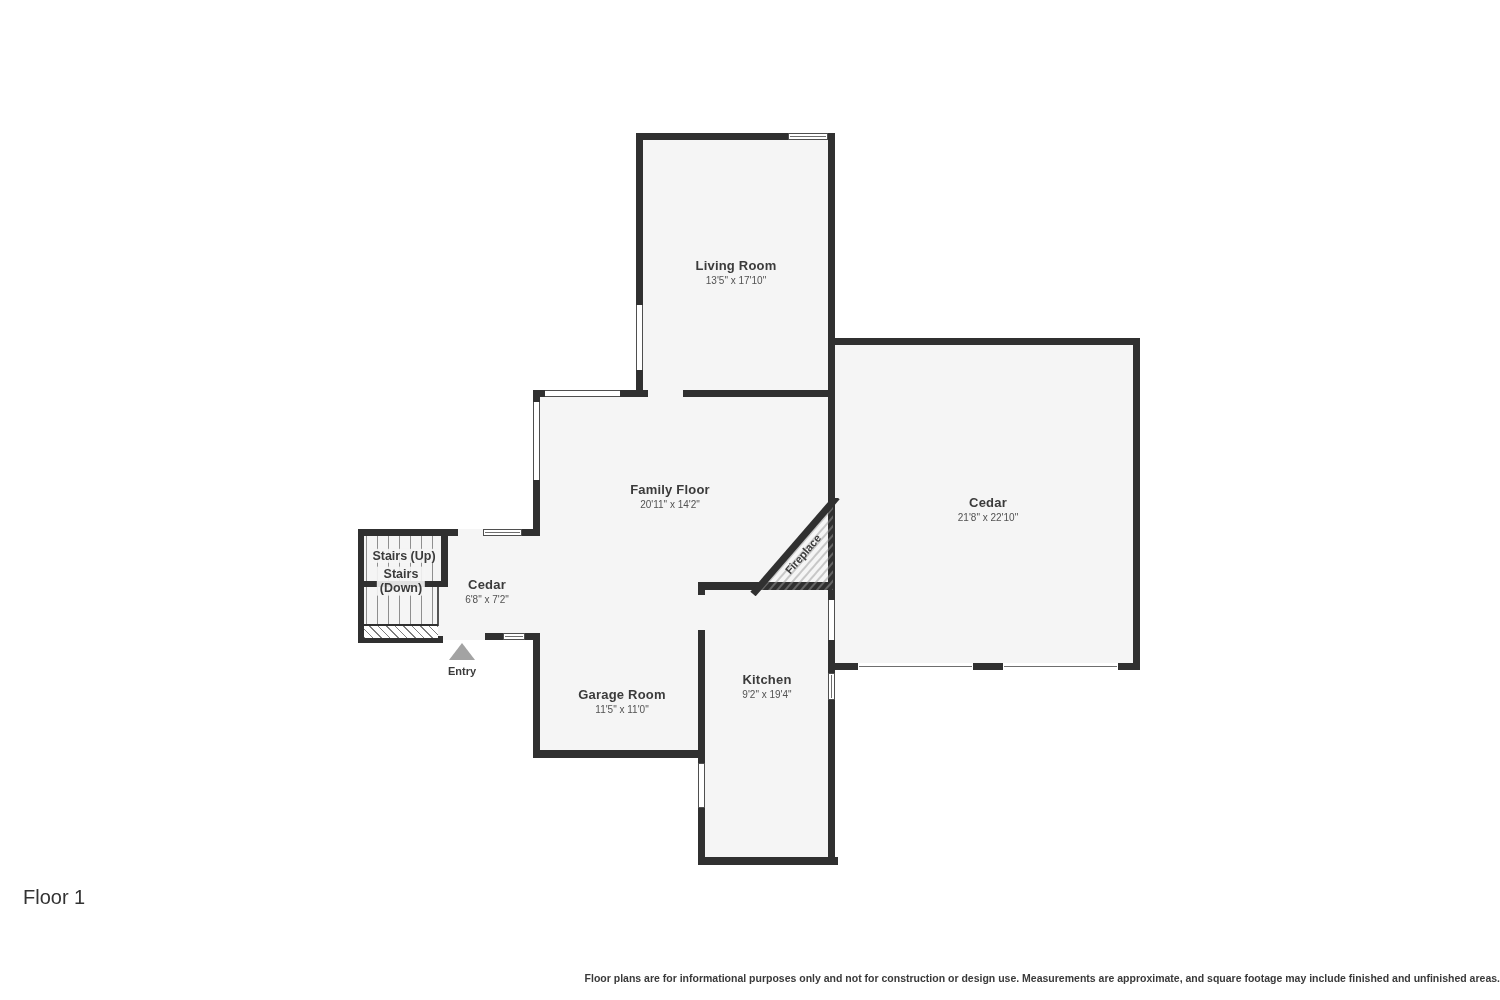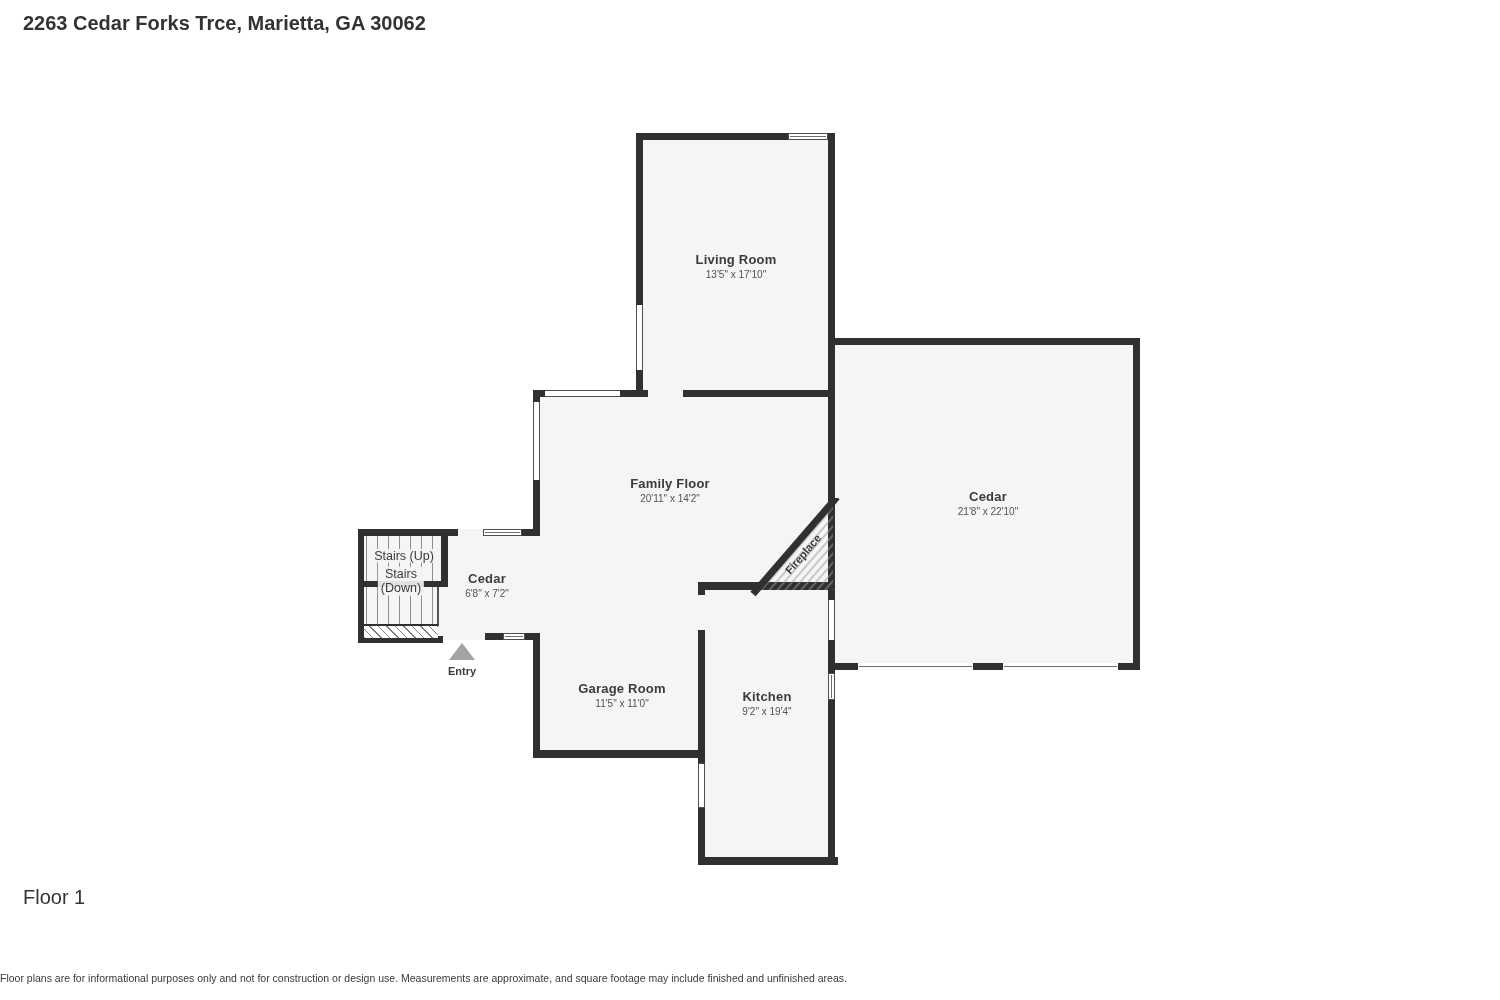--- a/index.html
+++ b/index.html
@@ -16,41 +16,40 @@
   .gap{position:absolute; background:var(--floor);}
   .win{position:absolute; background:#fff; box-sizing:border-box;}
   .wb-full{border:1px solid var(--winb);}
   .wb-tb{border-top:1px solid var(--winb); border-bottom:1px solid var(--winb);}
   .wb-lr{border-left:1px solid var(--winb); border-right:1px solid var(--winb);}
   .cl-h::after{content:""; position:absolute; left:1px; right:1px; top:50%; height:1px; margin-top:-1px; background:#6e6e6e;}
   .cl-v::after{content:""; position:absolute; top:1px; bottom:1px; left:50%; width:1px; margin-left:-1px; background:#6e6e6e;}
   .treads{position:absolute; background-image:repeating-linear-gradient(to right,#8f8f8f 0 1px,transparent 1px 11px);}
   .hatchstrip{position:absolute; background:#fff; border-top:2px solid var(--wall);
     background-image:repeating-linear-gradient(45deg,#7d7d7d 0 1px,transparent 1px 6px);}
-  .room-label{position:absolute; transform:translate(-50%,-50%); text-align:center; color:var(--text); white-space:nowrap; z-index:30;}
+  .room-label{position:absolute; transform:translate(-50%,-50%); text-align:center; color:var(--text); white-space:nowrap; z-index:30;margin-top:6px;}
   .rname{font-size:13px; font-weight:700; letter-spacing:.2px;}
   .rdims{font-size:10px; font-weight:400; color:var(--dim); margin-top:2px;}
   .slabel{position:absolute; transform:translate(-50%,-50%); text-align:center; color:var(--text);
-    font-size:12.5px; font-weight:400; white-space:nowrap; z-index:30;
+    font-size:12.5px; font-weight:700; white-space:nowrap; z-index:30;
     background:rgba(245,245,245,.9); padding:0 3px; line-height:1.15;}
   .tri{position:absolute; width:0; height:0; border-left:13px solid transparent;
     border-right:13px solid transparent; border-bottom:17px solid var(--arrow);}
   .entry-label{position:absolute; transform:translate(-50%,-50%); font-size:11px; font-weight:700; color:var(--text); z-index:30;}
   #title{position:absolute; left:23px; top:12px; font-size:20px; font-weight:700; color:#333;}
   #floor-label{position:absolute; left:23px; top:886px; font-size:20px; font-weight:400; color:#333;}
-  #disclaimer{position:absolute; left:0; top:972px; width:100%; text-align:left;
-    font-size:10.5px; font-weight:400; color:#3a3a3a;}
+  #disclaimer{position:absolute; left:0; top:972px; width:100%; text-align:right;
+    font-size:10.5px; font-weight:700; color:#3a3a3a;}
   svg text{font-family:"Liberation Sans", sans-serif;}
 </style>
 </head>
 <body>
 
 <div id="canvas">
 
-  <div id="title">2263 Cedar Forks Trce, Marietta, GA 30062</div>
 
   <div class="f" style="left:643px;top:140px;width:185px;height:250px;"></div>
   <div class="f" style="left:540px;top:397px;width:288px;height:185px;"></div>
   <div class="f" style="left:540px;top:582px;width:158px;height:168px;"></div>
   <div class="f" style="left:705px;top:590px;width:123px;height:267px;"></div>
   <div class="f" style="left:361px;top:534px;width:172px;height:102px;"></div>
   <div class="f" style="left:835px;top:345px;width:298px;height:318px;"></div>
 
   <div class="gap" style="left:648px;top:390px;width:35px;height:7px;"></div>
   <div class="gap" style="left:458px;top:529px;width:25px;height:7px;"></div>
@@ -134,21 +133,21 @@
     <div class="rdims">21'8" x 22'10"</div>
   </div>
   <div class="room-label" style="left:487px;top:585px;">
     <div class="rname">Cedar</div>
     <div class="rdims">6'8" x 7'2"</div>
   </div>
   <div class="room-label" style="left:622px;top:695px;">
     <div class="rname">Garage Room</div>
     <div class="rdims">11'5" x 11'0"</div>
   </div>
-  <div class="room-label" style="left:767px;top:703px;">
+  <div class="room-label" style="left:767px;top:680px;">
     <div class="rname">Kitchen</div>
     <div class="rdims">9'2" x 19'4"</div>
   </div>
   <div class="slabel" style="left:404px;top:556px;">Stairs (Up)</div>
   <div class="slabel" style="left:401px;top:581px;">
     <div>Stairs</div>
     <div>(Down)</div>
   </div>
 
   <div id="floor-label">Floor 1</div>

